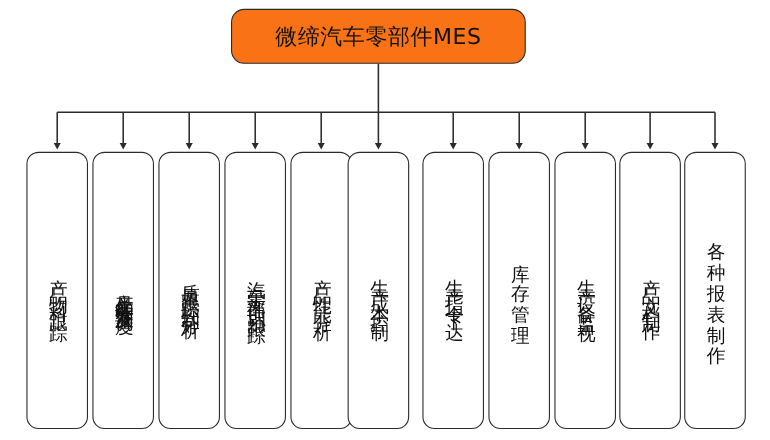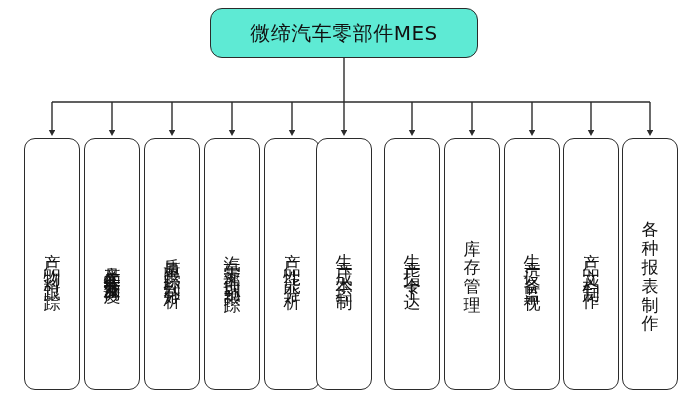--- a/index.html
+++ b/index.html
@@ -24,21 +24,21 @@
   
   .root-node {
     position: absolute;
     left: 210px;
     top: 8px;
     width: 268px;
     height: 50px;
     box-sizing: border-box;
     border: 1.4px solid #2b2b2b;
     border-radius: 12px;
-    background: #5eead4;
+    background: #f97316;
     display: flex;
     align-items: center;
     justify-content: center;
   }
   .root-label {
     font-size: 20px;
     color: #111111;
     letter-spacing: 0.5px;
     white-space: nowrap;
     line-height: 1;

